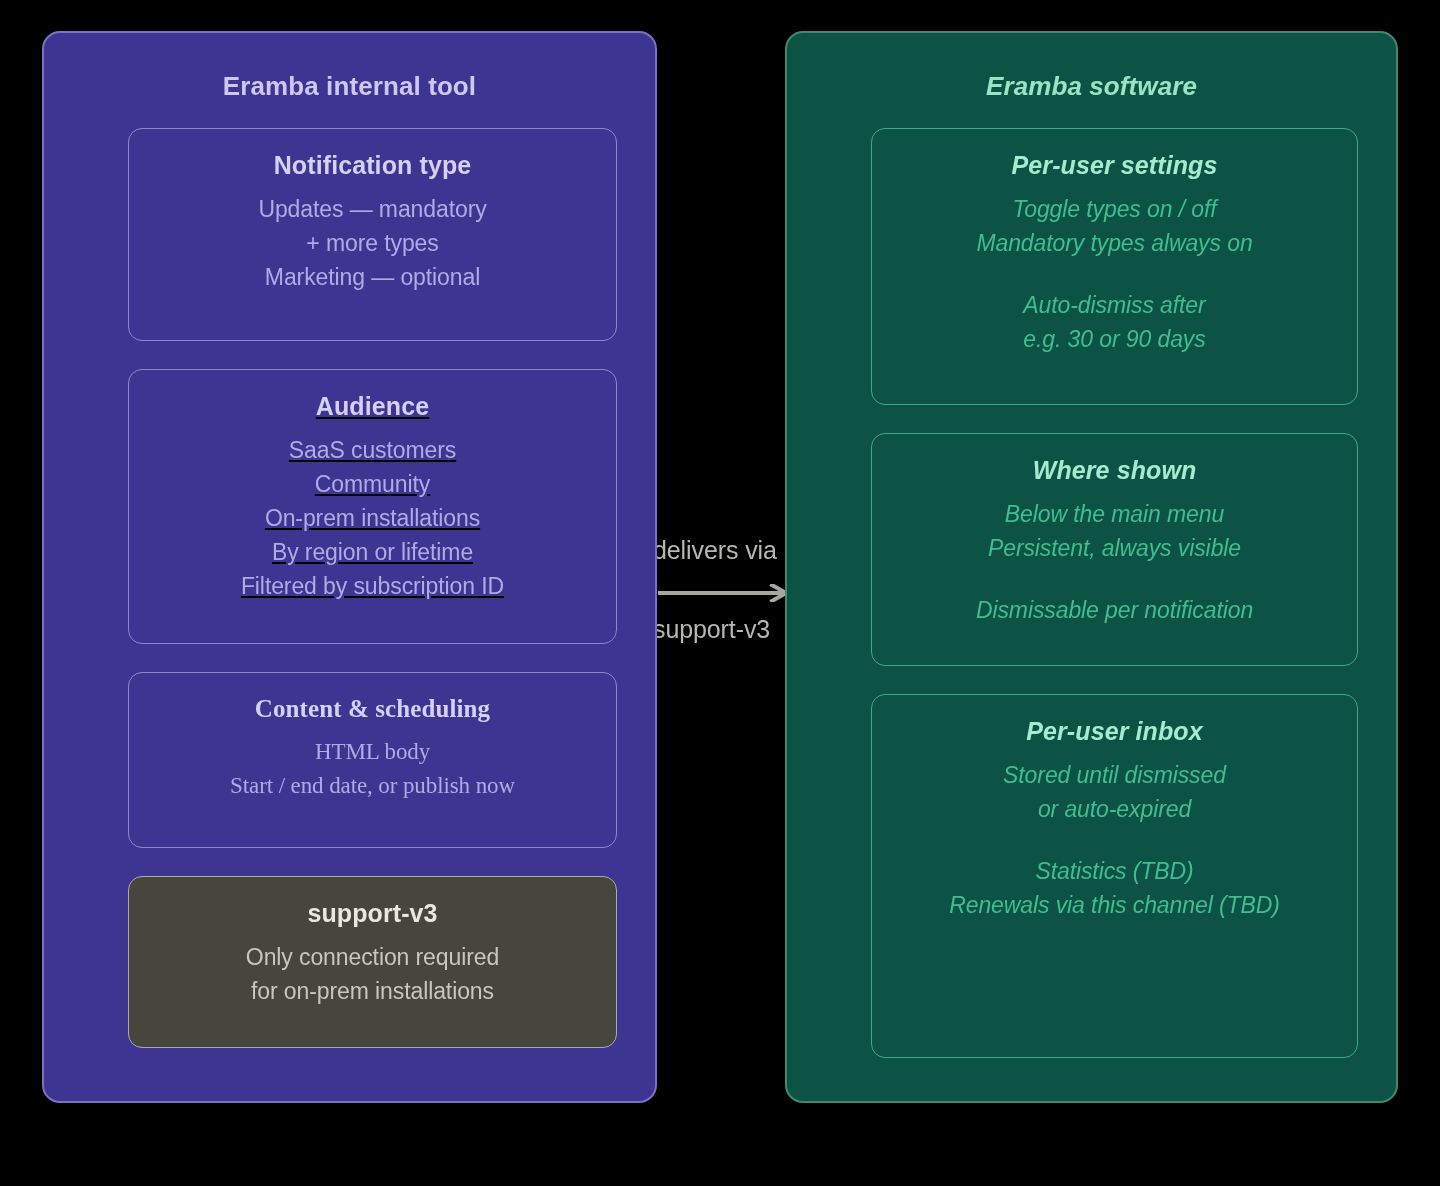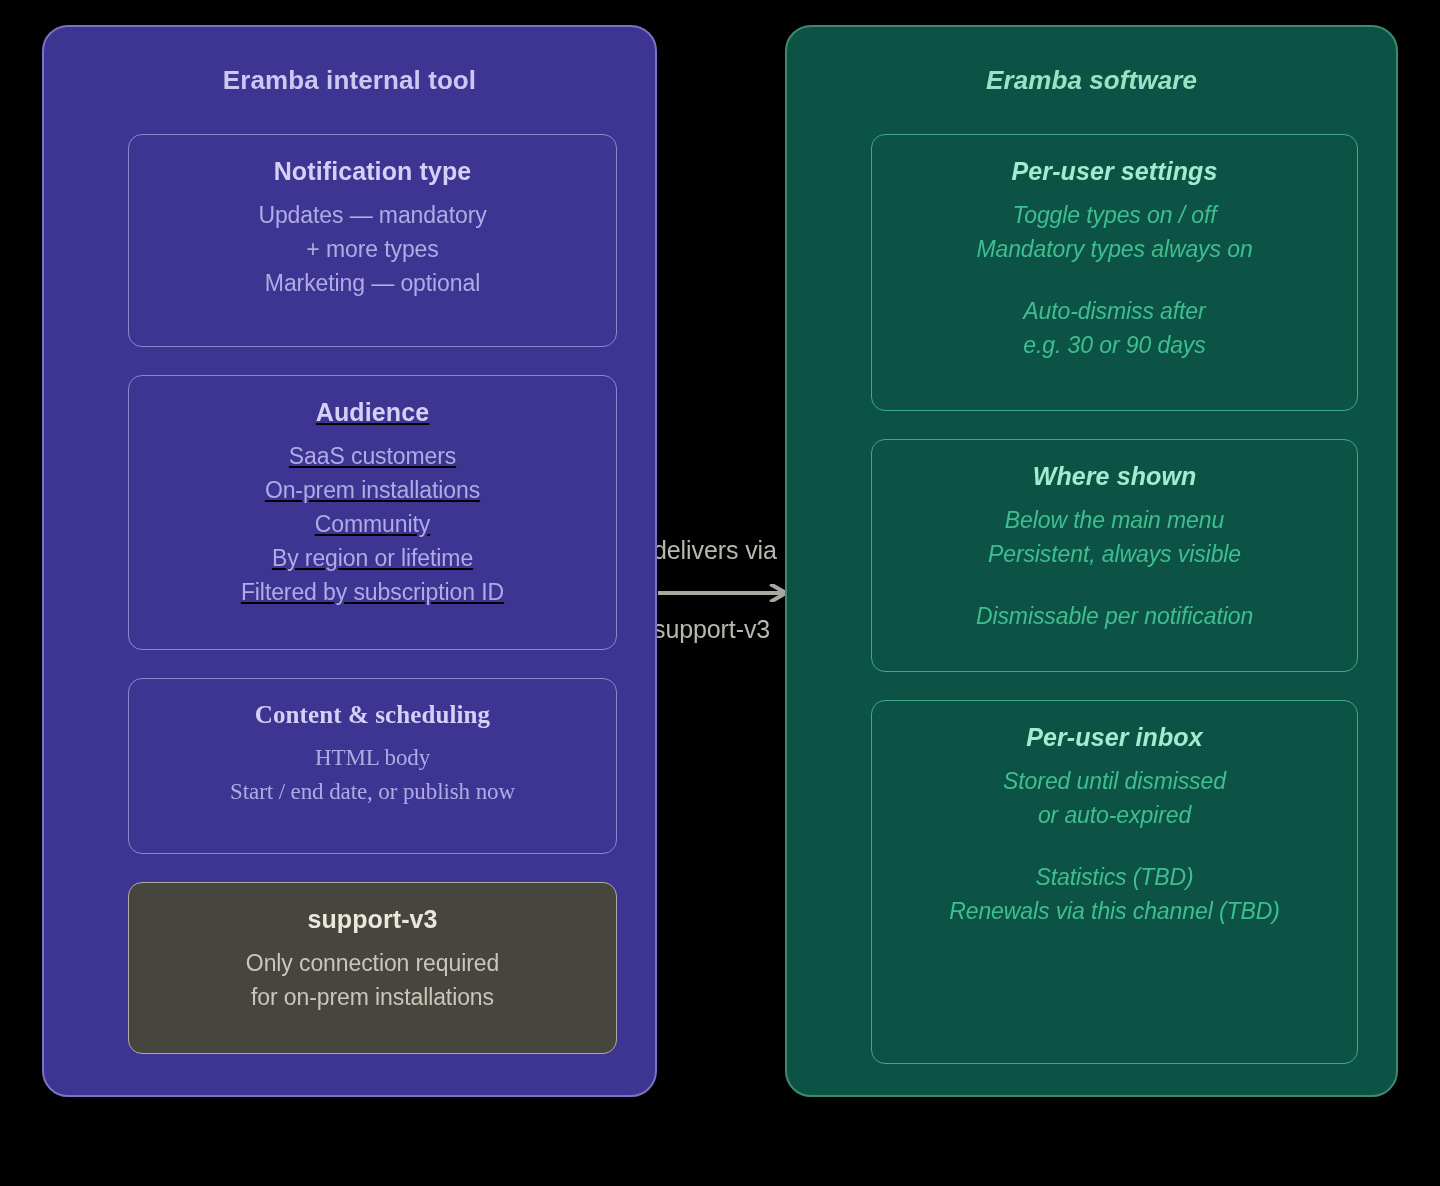--- a/index.html
+++ b/index.html
@@ -46,23 +46,23 @@
     position: absolute;
     left: 10px;
     top: 48px;
     width: 136px;
     height: 18px;
   }
 
   
   .panel {
     position: absolute;
-    top: 25px;
+    top: 31px;
     box-sizing: border-box;
-    border-radius: 26px;
+    border-radius: 18px;
     border-width: 2px;
     border-style: solid;
     z-index: 2;
   }
   .panel-purple {
     left: 42px;
     width: 615px;
     height: 1072px;
     background: #3d3591;
     border-color: #7a72c4;
@@ -81,21 +81,21 @@
     font-size: 26px;
     font-weight: bold;
     margin-top: 38px;
     margin-bottom: 0;
     letter-spacing: 0.1px;
   }
   .panel-purple .panel-title { color: #ccc8f2; }
   .panel-green  .panel-title { color: #9ae3c4; }
 
   .cards {
-    margin: 16px 38px;
+    margin: 4px 38px;
     padding-top: 22px;
     padding-left: 46px;
   }
 
   .card {
     box-sizing: border-box;
     border-radius: 14px;
     border-width: 1.5px;
     border-style: solid;
     text-align: center;
@@ -170,22 +170,22 @@
       <div class="card card-purple h-notification">
         <div class="card-title">Notification type</div>
         <div class="card-line">Updates — mandatory</div>
         <div class="card-line">+ more types</div>
         <div class="card-line">Marketing — optional</div>
       </div>
 
       <div class="card card-purple h-audience">
         <div class="card-title">Audience</div>
         <div class="card-line">SaaS customers</div>
+        <div class="card-line">Community</div>
         <div class="card-line">On-prem installations</div>
-        <div class="card-line">Community</div>
         <div class="card-line">By region or lifetime</div>
         <div class="card-line">Filtered by subscription ID</div>
       </div>
 
       <div class="card card-purple h-content">
         <div class="card-title">Content &amp; scheduling</div>
         <div class="card-line">HTML body</div>
         <div class="card-line">Start / end date, or publish now</div>
       </div>
 

